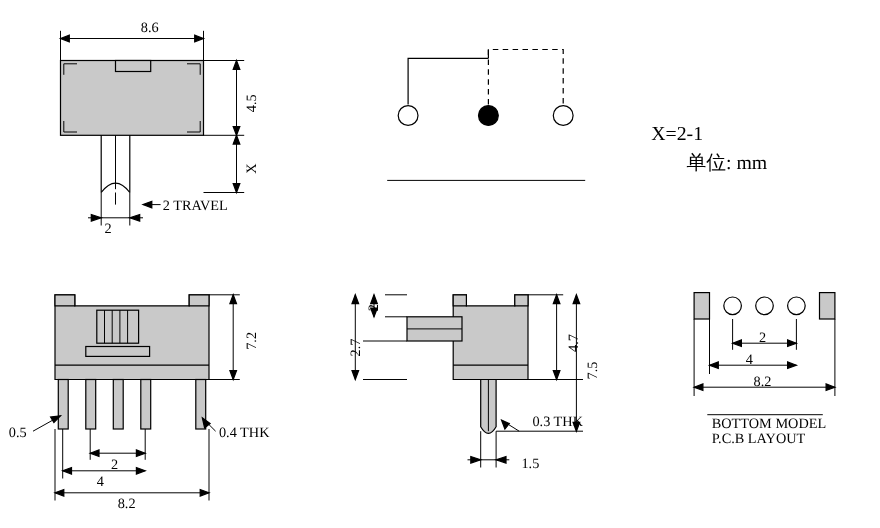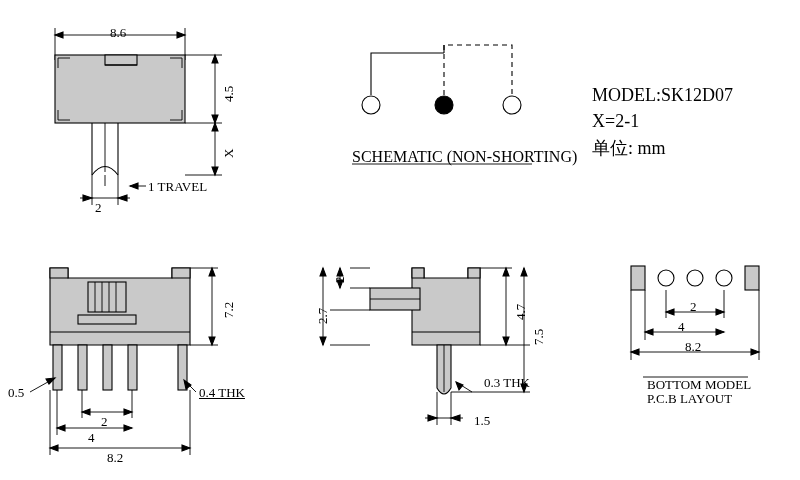--- a/index.html
+++ b/index.html
@@ -209,35 +209,33 @@
 
     <path class="ln-thin" d="M631 290 L631 360"></path>
     <path class="ln-thin" d="M759 290 L759 360"></path>
     <path class="ln-thin" d="M631 352 L759 352"></path>
     <path class="fill-black" d="M631 352 l8 -3 l0 6 z"></path>
     <path class="fill-black" d="M759 352 l-8 -3 l0 6 z"></path>
 
     <path class="ln-thin" d="M643 377 L748 377"></path>
   </svg>
 
-  <div class="lbl big" style="left:592px; top:86px;">MODEL:SK12D07</div>
   <div class="lbl big" style="left:592px; top:112px;">X=2-1</div>
-  <div class="lbl big" style="left:592px; top:139px;">单位: mm</div>
-
-  <div class="lbl" style="left:110px; top:18px;margin-top:8px;">8.6</div>
+  <div class="lbl big" style="left:624px; top:139px;">单位: mm</div>
+
+  <div class="lbl" style="left:128px; top:18px;">8.6</div>
   <div class="lbl rot90" style="left:222px; top:102px;">4.5</div>
   <div class="lbl rot90" style="left:222px; top:158px;">X</div>
   <div class="lbl" style="left:95px; top:201px;">2</div>
-  <div class="lbl" style="left:148px; top:180px;">1 TRAVEL</div>
-
-  <div class="lbl mid" style="left:352px; top:149px;">SCHEMATIC (NON-SHORTING)</div>
+  <div class="lbl" style="left:148px; top:180px;">2 TRAVEL</div>
+
 
   <div class="lbl rot90" style="left:222px; top:318px;">7.2</div>
   <div class="lbl" style="left:8px; top:386px;">0.5</div>
-  <div class="lbl" style="left:199px; top:386px;text-decoration:underline;">0.4 THK</div>
+  <div class="lbl" style="left:199px; top:386px;">0.4 THK</div>
   <div class="lbl" style="left:101px; top:415px;">2</div>
   <div class="lbl" style="left:88px; top:431px;">4</div>
   <div class="lbl" style="left:107px; top:451px;">8.2</div>
 
   <div class="lbl rot90" style="left:333px; top:283px;">2</div>
   <div class="lbl rot90" style="left:316px; top:324px;">2.7</div>
   <div class="lbl rot90" style="left:514px; top:320px;">4.7</div>
   <div class="lbl rot90" style="left:532px; top:345px;">7.5</div>
   <div class="lbl" style="left:474px; top:376px;padding-left:10px;">0.3 THK</div>
   <div class="lbl" style="left:474px; top:414px;">1.5</div>

